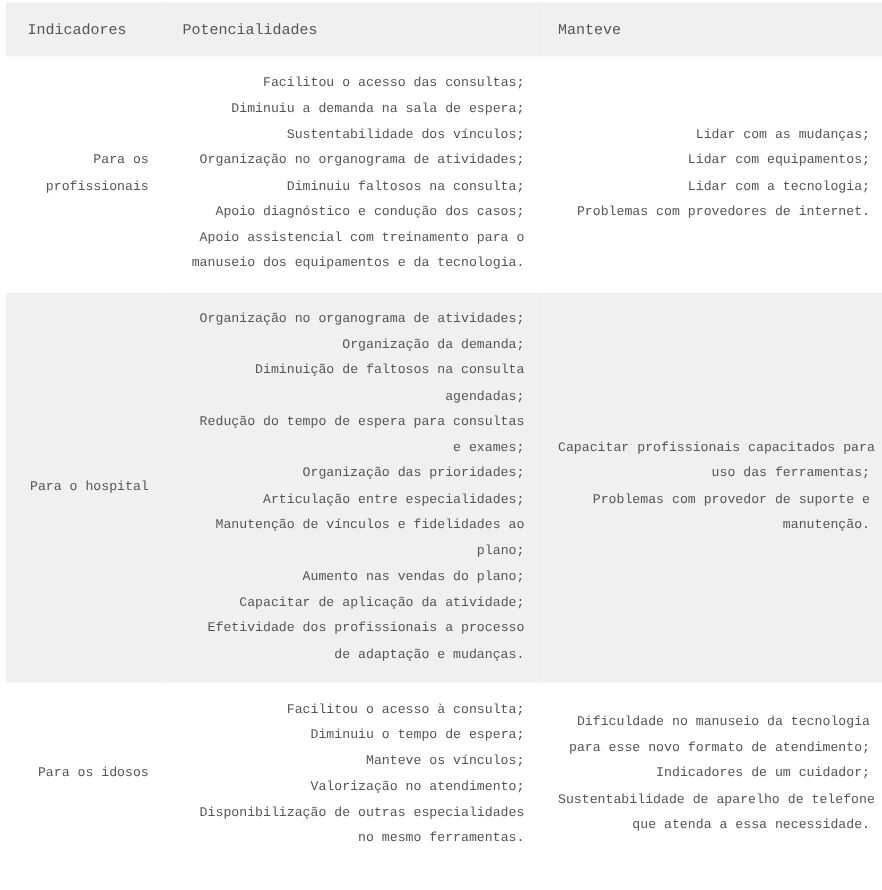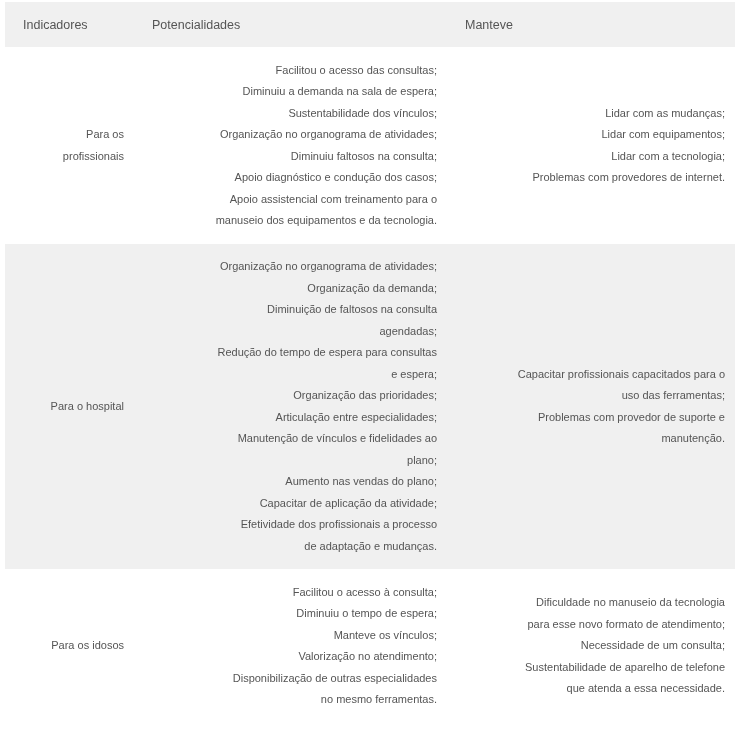--- a/index.html
+++ b/index.html
@@ -13,20 +13,21 @@
       overflow: hidden;
       font-family: "Liberation Sans", "DejaVu Sans", sans-serif;
       color: #555555;
       font-size: 12.5px;
     }
     .table-wrap {
       position: absolute;
       left: 5px;
       top: 2px;
       width: 651px;
+      font-family: Liberation Mono, monospace;
     }
     table {
       border-collapse: collapse;
       width: 730px;
       table-layout: fixed;
     }
     col.c1 { width: 129px; }
     col.c2 { width: 313px; }
     col.c3 { width: 288px; }
     th {
@@ -97,21 +98,21 @@
       <tr class="row-hosp shaded">
         <td>
           <span class="line">Para o hospital</span>
         </td>
         <td>
           <span class="line">Organização no organograma de atividades;</span>
           <span class="line">Organização da demanda;</span>
           <span class="line">Diminuição de faltosos na consulta</span>
           <span class="line">agendadas;</span>
           <span class="line">Redução do tempo de espera para consultas</span>
-          <span class="line">e espera;</span>
+          <span class="line">e exames;</span>
           <span class="line">Organização das prioridades;</span>
           <span class="line">Articulação entre especialidades;</span>
           <span class="line">Manutenção de vínculos e fidelidades ao</span>
           <span class="line">plano;</span>
           <span class="line">Aumento nas vendas do plano;</span>
           <span class="line">Capacitar de aplicação da atividade;</span>
           <span class="line">Efetividade dos profissionais a processo</span>
           <span class="line">de adaptação e mudanças.</span>
         </td>
         <td>
@@ -130,20 +131,20 @@
           <span class="line">Facilitou o acesso à consulta;</span>
           <span class="line">Diminuiu o tempo de espera;</span>
           <span class="line">Manteve os vínculos;</span>
           <span class="line">Valorização no atendimento;</span>
           <span class="line">Disponibilização de outras especialidades</span>
           <span class="line">no mesmo ferramentas.</span>
         </td>
         <td>
           <span class="line">Dificuldade no manuseio da tecnologia</span>
           <span class="line">para esse novo formato de atendimento;</span>
-          <span class="line">Necessidade de um consulta;</span>
+          <span class="line">Indicadores de um cuidador;</span>
           <span class="line">Sustentabilidade de aparelho de telefone</span>
           <span class="line">que atenda a essa necessidade.</span>
         </td>
       </tr>
     </tbody>
   </table>
 </div>
 
 </body></html>

